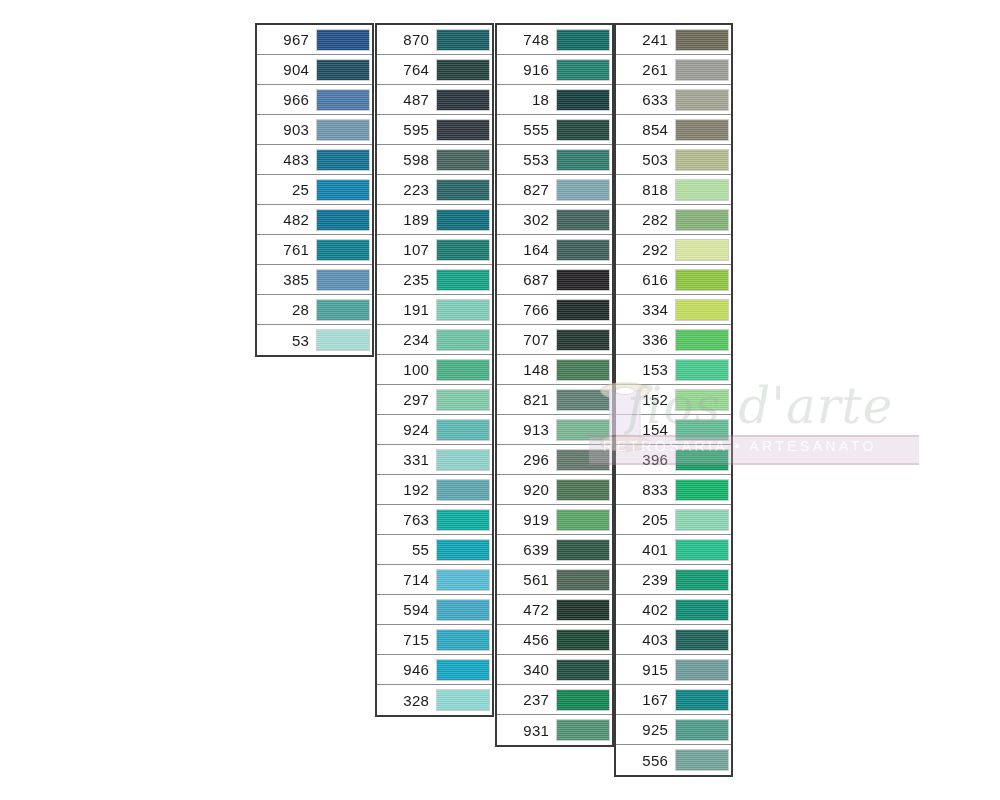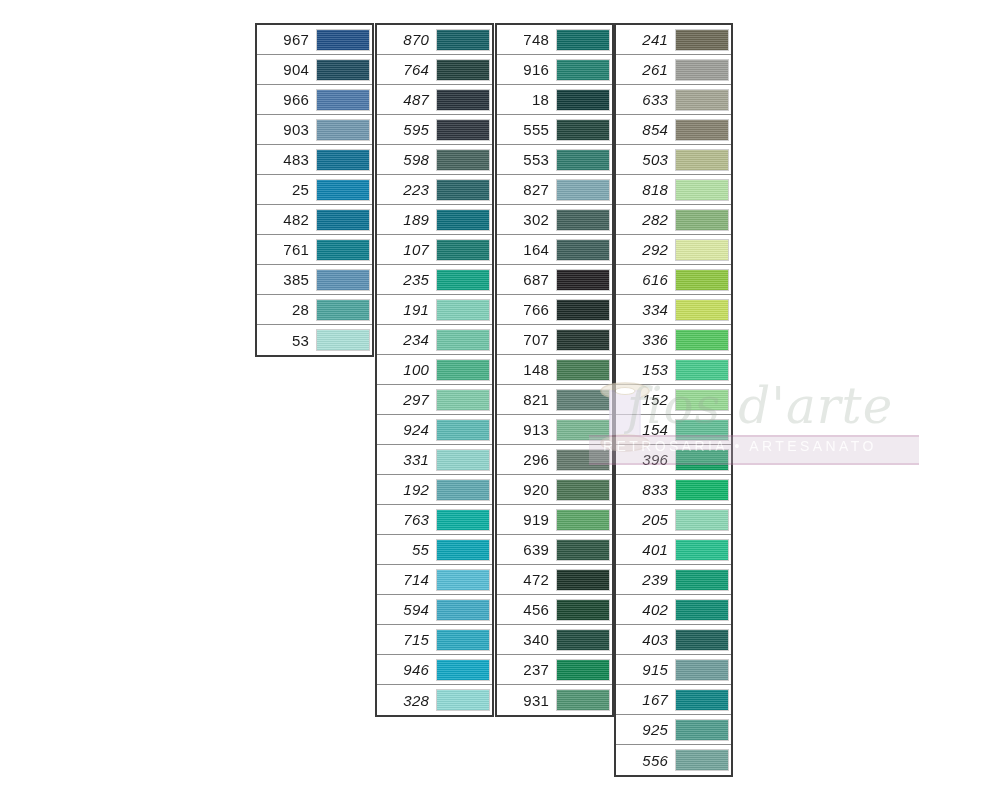--- a/index.html
+++ b/index.html
@@ -30,23 +30,23 @@
     top: 0;
     width: 119px;
     box-sizing: border-box;
     border-left: 2px solid #3a3a3a;
     border-right: 2px solid #3a3a3a;
     border-top: 2px solid #3a3a3a;
     border-bottom: 2px solid #3a3a3a;
     background: #ffffff;
   }
   #col-1 { left: 0px;   }
-  #col-2 { left: 120px; font-style: italic; }
+  #col-2 { left: 120px; }
   #col-3 { left: 240px; }
-  #col-4 { left: 359px; font-style: italic; }
+  #col-4 { left: 359px; }
 
   .swatch-row {
     position: relative;
     height: 30px;
     box-sizing: border-box;
     border-bottom: 1px solid #8d8d8d;
     background: #ffffff;
     display: flex;
     align-items: center;
   }
@@ -461,20 +461,26 @@
           <div class="swatch" style="background-color: rgb(90, 164, 101);"></div>
         </div>
       </div>
       <div class="swatch-row">
         <div class="code-cell">639</div>
         <div class="swatch-cell">
           <div class="swatch" style="background-color: rgb(45, 85, 66);"></div>
         </div>
       </div>
       <div class="swatch-row">
+        <div class="code-cell">561</div>
+        <div class="swatch-cell">
+          <div class="swatch" style="background-color: rgb(75, 101, 83);"></div>
+        </div>
+      </div>
+      <div class="swatch-row">
         <div class="code-cell">472</div>
         <div class="swatch-cell">
           <div class="swatch" style="background-color: rgb(27, 50, 39);"></div>
         </div>
       </div>
       <div class="swatch-row">
         <div class="code-cell">456</div>
         <div class="swatch-cell">
           <div class="swatch" style="background-color: rgb(26, 70, 48);"></div>
         </div>

